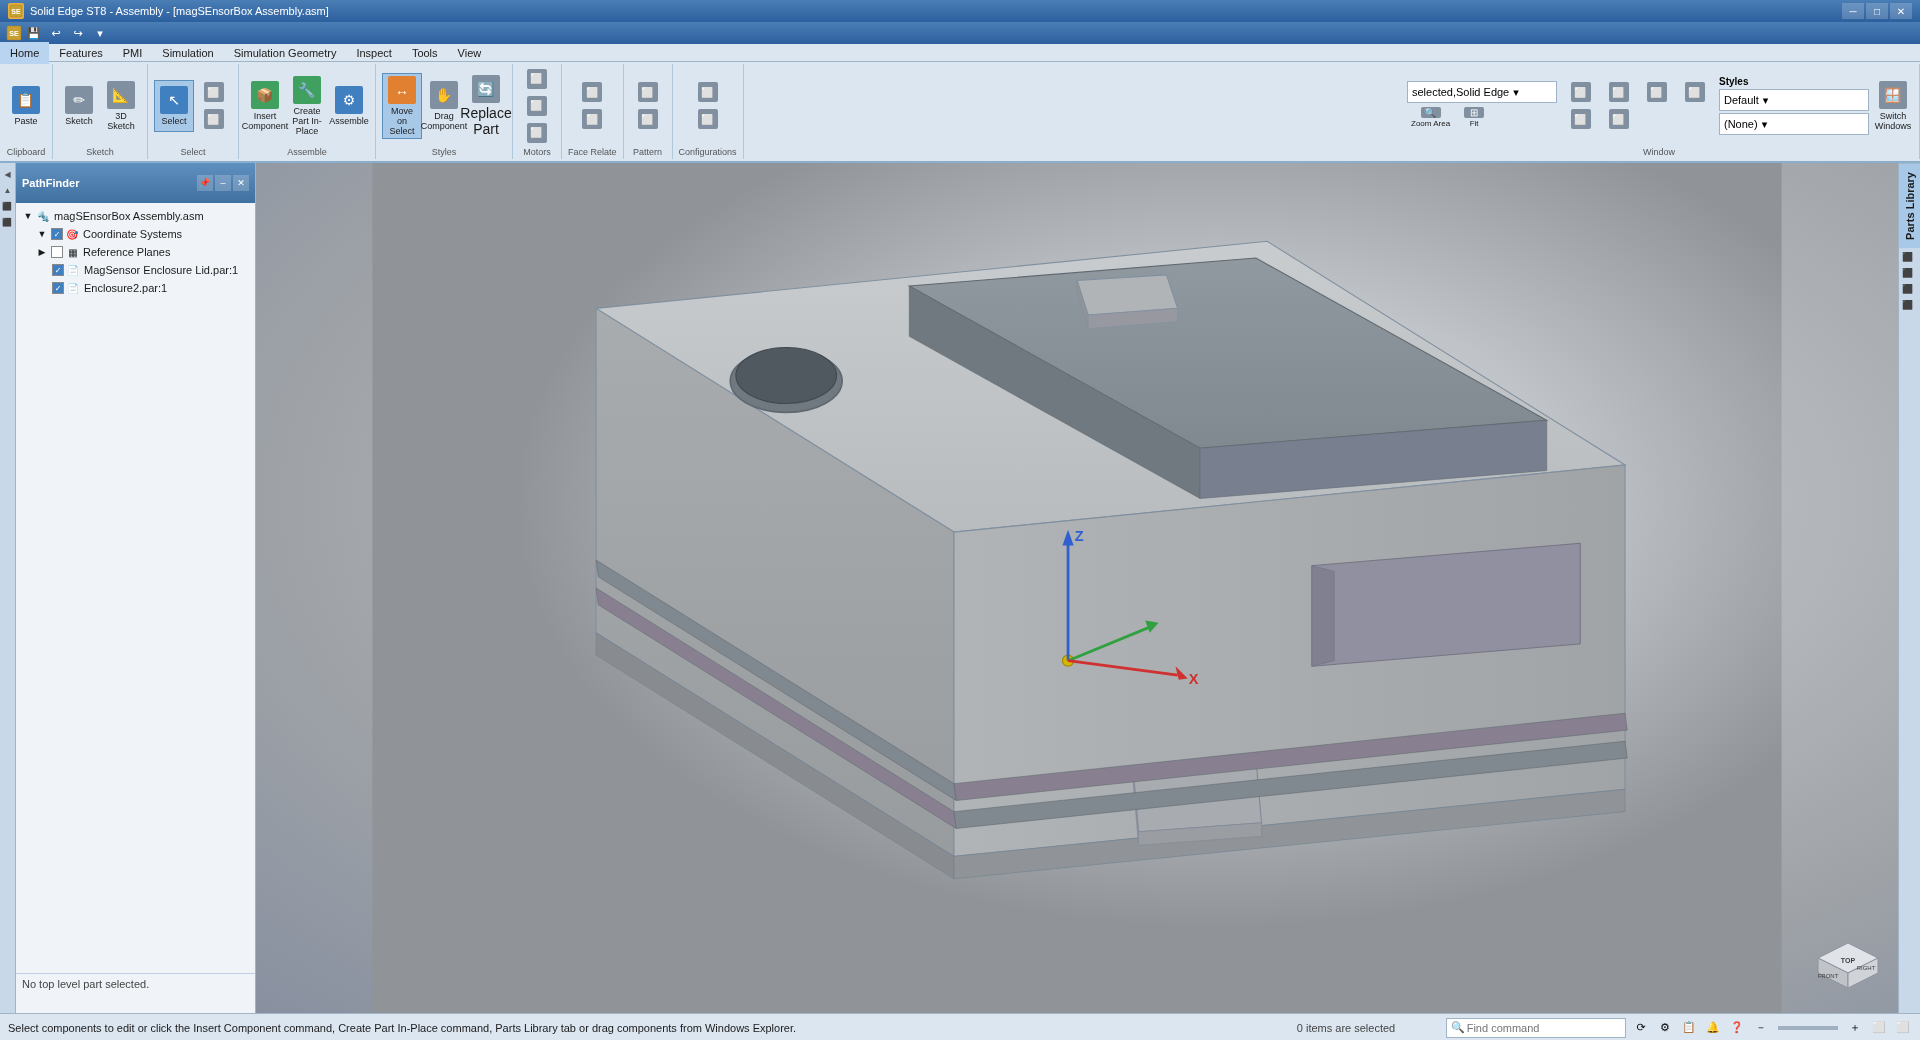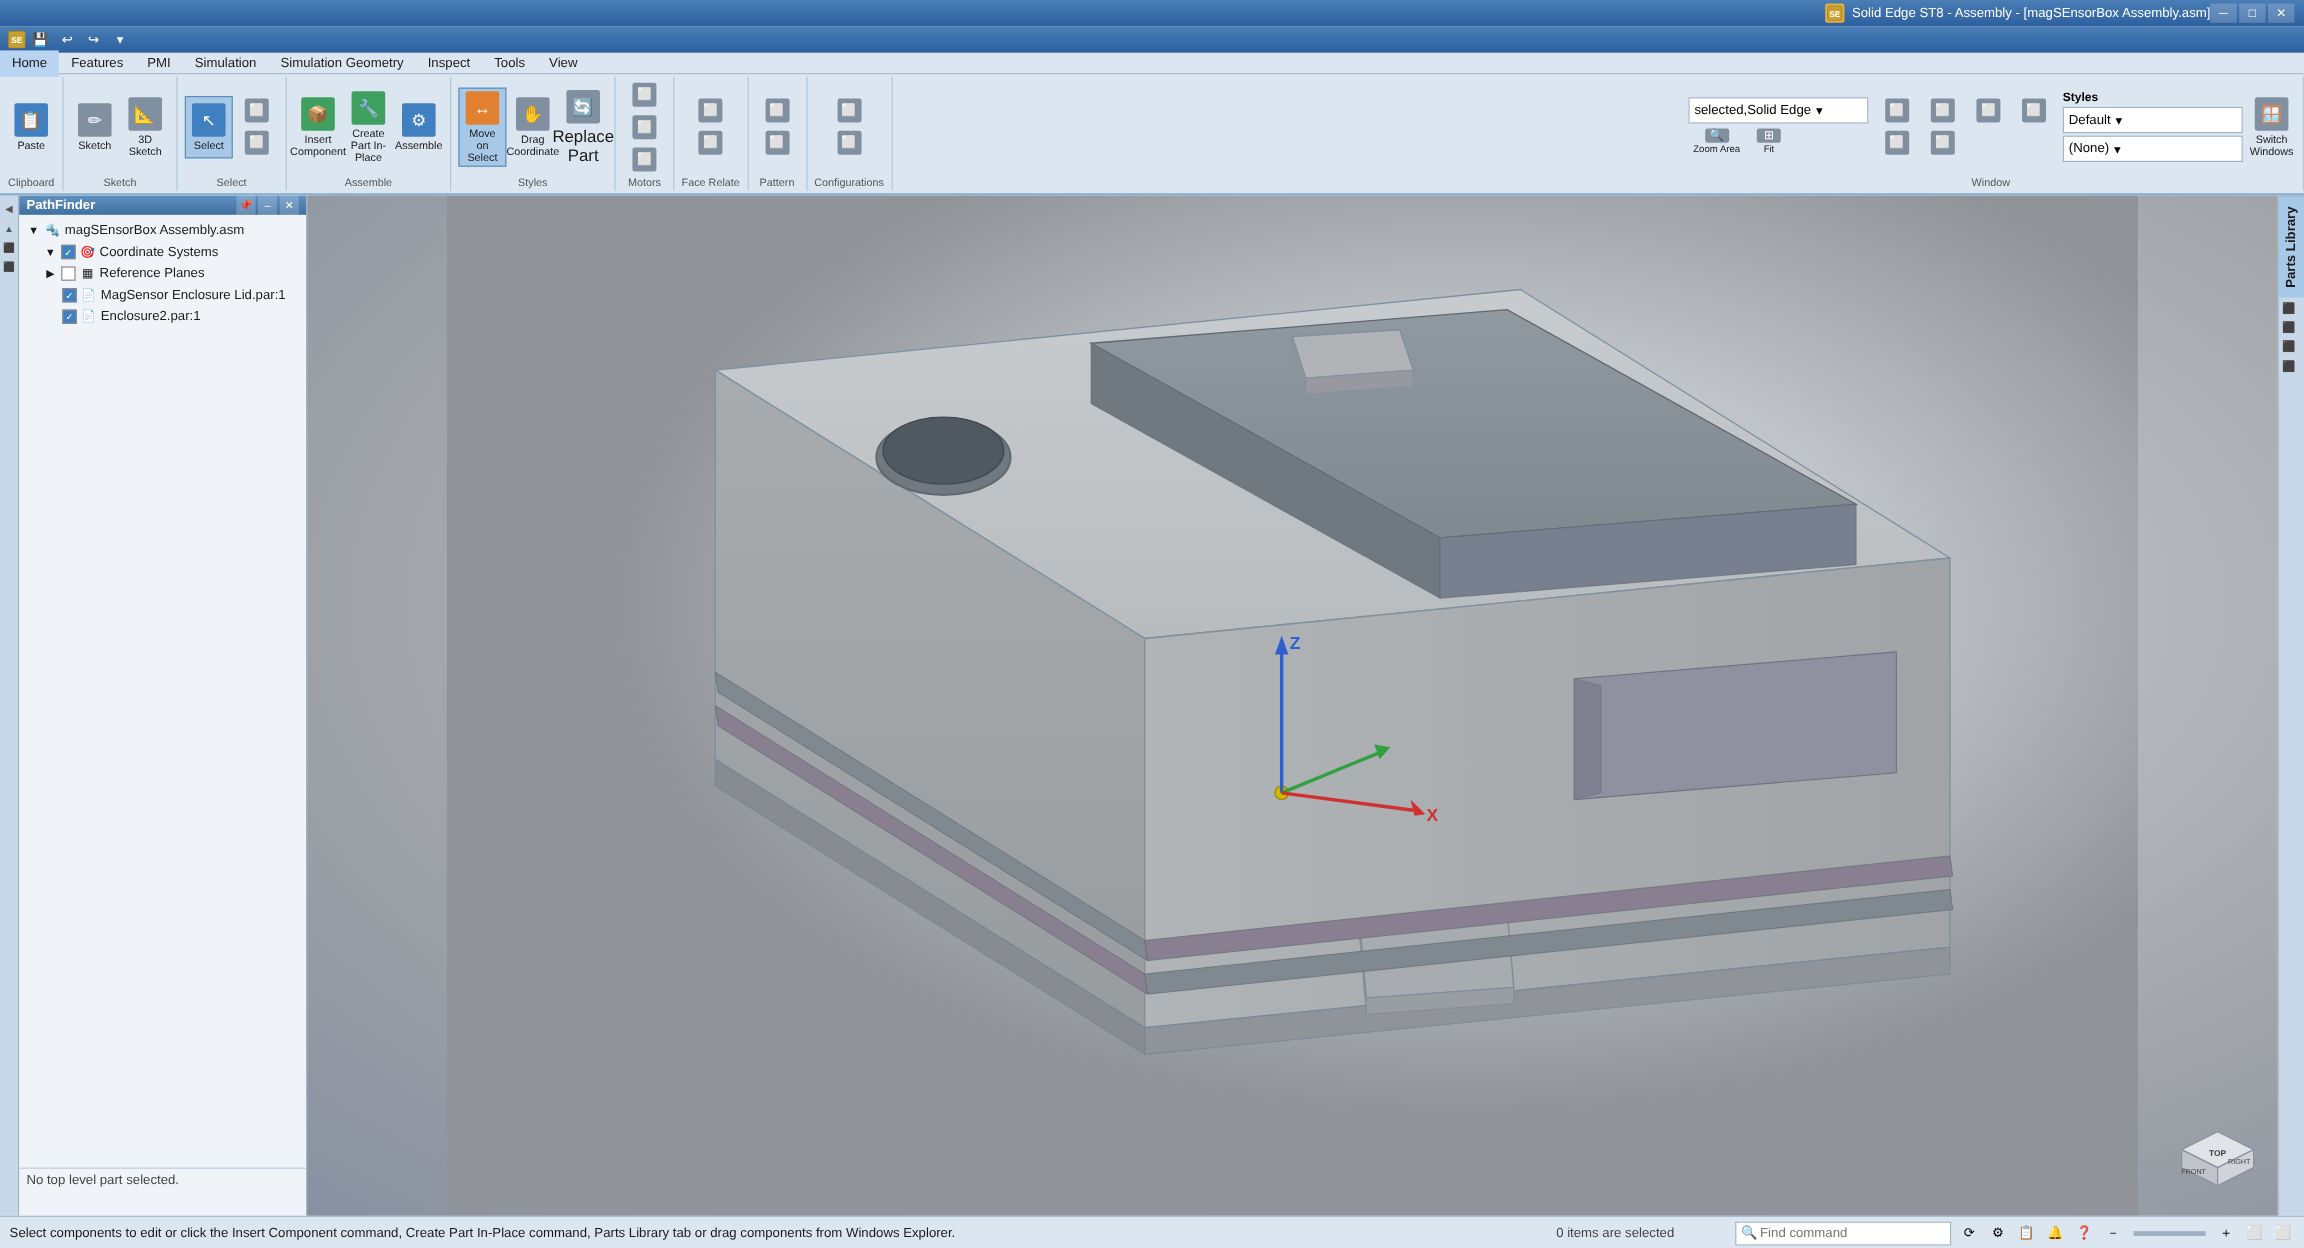--- a/index.html
+++ b/index.html
@@ -12,21 +12,21 @@
       background: #d4d0c8;
       user-select: none;
     }
 
     
     #title-bar {
       height: 22px;
       background: linear-gradient(to bottom, #4a7eb5, #2c5f9e);
       display: flex;
       align-items: center;
-      justify-content: flex-end;
+      justify-content: space-between;
       padding: 0 8px;
       color: white;
     }
     #title-bar-left {
       display: flex;
       align-items: center;
       gap: 6px;
     }
     #app-icon {
       width: 16px;
@@ -193,21 +193,21 @@
 
     
     #pathfinder {
       width: 240px;
       background: #f0f4f8;
       border-right: 1px solid #a0b4c8;
       display: flex;
       flex-direction: column;
     }
     #pathfinder-header {
-      height: 16px;
+      height: 40px;
       background: linear-gradient(to bottom, #6090c0, #4070a0);
       display: flex;
       align-items: center;
       justify-content: space-between;
       padding: 0 6px;
       color: white;
       font-size: 11px;
       font-weight: bold;
     }
     #pathfinder-header-controls {
@@ -518,21 +518,21 @@
     </div>
 
     <div class="ribbon-group">
       <div class="ribbon-group-content">
         <div class="ribbon-btn active">
           <div class="ribbon-icon orange">↔</div>
           <span style="font-size:9px;text-align:center;">Move on Select</span>
         </div>
         <div class="ribbon-btn">
           <div class="ribbon-icon">✋</div>
-          <span style="font-size:9px;text-align:center;">Drag Coordinate</span>
+          <span style="font-size:9px;text-align:center;">Drag Component</span>
         </div>
         <div class="ribbon-btn">
           <div class="ribbon-icon">🔄</div>
           <span style="font-size:14px;text-align:center;">Replace Part</span>
         </div>
       </div>
       <div class="ribbon-group-label">Styles</div>
     </div>
 
     <div class="ribbon-group">

